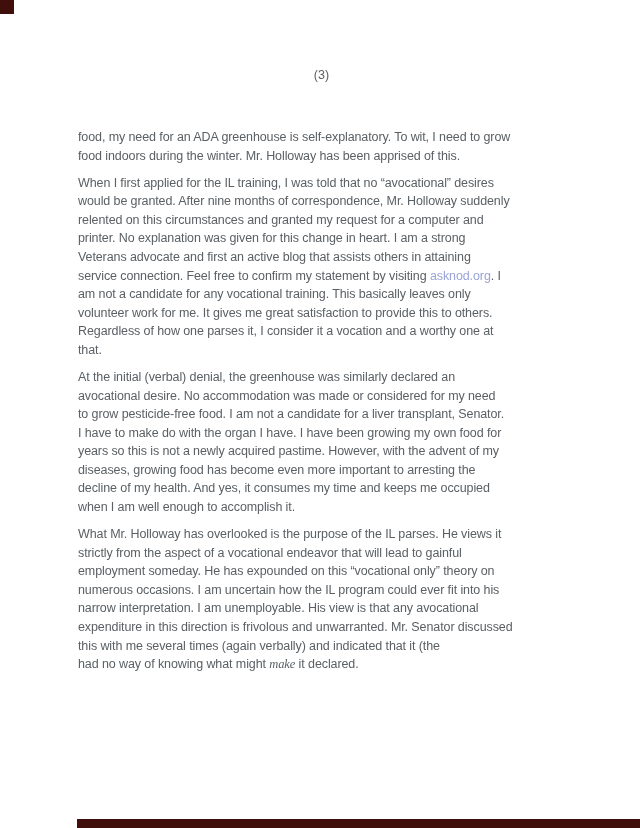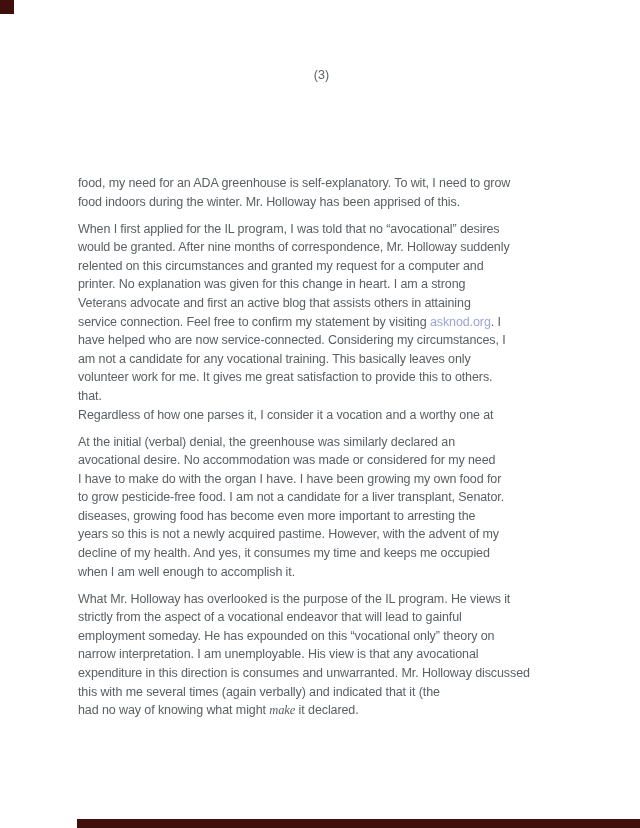--- a/index.html
+++ b/index.html
@@ -20,21 +20,20 @@
     text-align:center;
     font-size:12.5px;
     line-height:18px;
   }
   .doc{
     position:absolute;
     top:128px;left:78px;width:545px;
     font-size:12.5px;
     line-height:18.6px;
     letter-spacing:-0.1px;
-    margin-top:46px;
   }
   .para{margin:0 0 8.4px 0;}
   .line{white-space:nowrap;}
   .link{color:var(--link-color,#9aa4d8);cursor:pointer;}
   .italic{font-style:italic;font-family:Liberation Serif, serif;}
   .scan-corner{
     position:absolute;top:0;left:0;
     width:14px;height:14px;
     background:var(--mark-color,#400f0b);
   }
@@ -49,46 +48,46 @@
 
 <div class="page">
   <div class="scan-corner"></div>
   <div class="page-number">(3)</div>
   <div class="doc" id="doc-body">
       <div class="para">
         <div class="line"><span>food, my need for an ADA greenhouse is self-explanatory. To wit, I need to grow</span></div>
         <div class="line"><span>food indoors during the winter. Mr. Holloway has been apprised of this.</span></div>
       </div>
       <div class="para">
-        <div class="line"><span>When I first applied for the IL program, I was told that no “avocational” desires</span></div>
+        <div class="line"><span>When I first applied for the IL training, I was told that no “avocational” desires</span></div>
         <div class="line"><span>would be granted. After nine months of correspondence, Mr. Holloway suddenly</span></div>
         <div class="line"><span>relented on this circumstances and granted my request for a computer and</span></div>
         <div class="line"><span>printer. No explanation was given for this change in heart. I am a strong</span></div>
         <div class="line"><span>Veterans advocate and first an active blog that assists others in attaining</span></div>
         <div class="line"><span>service connection. Feel free to confirm my statement by visiting </span><span class="link">asknod.org</span><span>. I</span></div>
-        <div class="line"><span>have helped who are now service-connected. Considering my circumstances, I</span></div>
         <div class="line"><span>am not a candidate for any vocational training. This basically leaves only</span></div>
         <div class="line"><span>volunteer work for me. It gives me great satisfaction to provide this to others.</span></div>
+        <div class="line"><span>Regardless of how one parses it, I consider it a vocation and a worthy one at</span></div>
         <div class="line"><span>that.</span></div>
-        <div class="line"><span>Regardless of how one parses it, I consider it a vocation and a worthy one at</span></div>
       </div>
       <div class="para">
         <div class="line"><span>At the initial (verbal) denial, the greenhouse was similarly declared an</span></div>
         <div class="line"><span>avocational desire. No accommodation was made or considered for my need</span></div>
+        <div class="line"><span>to grow pesticide-free food. I am not a candidate for a liver transplant, Senator.</span></div>
         <div class="line"><span>I have to make do with the organ I have. I have been growing my own food for</span></div>
-        <div class="line"><span>to grow pesticide-free food. I am not a candidate for a liver transplant, Senator.</span></div>
+        <div class="line"><span>years so this is not a newly acquired pastime. However, with the advent of my</span></div>
         <div class="line"><span>diseases, growing food has become even more important to arresting the</span></div>
-        <div class="line"><span>years so this is not a newly acquired pastime. However, with the advent of my</span></div>
         <div class="line"><span>decline of my health. And yes, it consumes my time and keeps me occupied</span></div>
         <div class="line"><span>when I am well enough to accomplish it.</span></div>
       </div>
       <div class="para">
-        <div class="line"><span>What Mr. Holloway has overlooked is the purpose of the IL program. He views it</span></div>
+        <div class="line"><span>What Mr. Holloway has overlooked is the purpose of the IL parses. He views it</span></div>
         <div class="line"><span>strictly from the aspect of a vocational endeavor that will lead to gainful</span></div>
         <div class="line"><span>employment someday. He has expounded on this “vocational only” theory on</span></div>
+        <div class="line"><span>numerous occasions. I am uncertain how the IL program could ever fit into his</span></div>
         <div class="line"><span>narrow interpretation. I am unemployable. His view is that any avocational</span></div>
-        <div class="line"><span>expenditure in this direction is consumes and unwarranted. Mr. Holloway discussed</span></div>
+        <div class="line"><span>expenditure in this direction is frivolous and unwarranted. Mr. Senator discussed</span></div>
         <div class="line"><span>this with me several times (again verbally) and indicated that it (the</span></div>
         <div class="line"><span>had no way of knowing what might </span><span class="italic">make</span><span> it declared.</span></div>
       </div>
     </div>
   <div class="scan-bar"></div>
 </div>
 
 </body></html>

